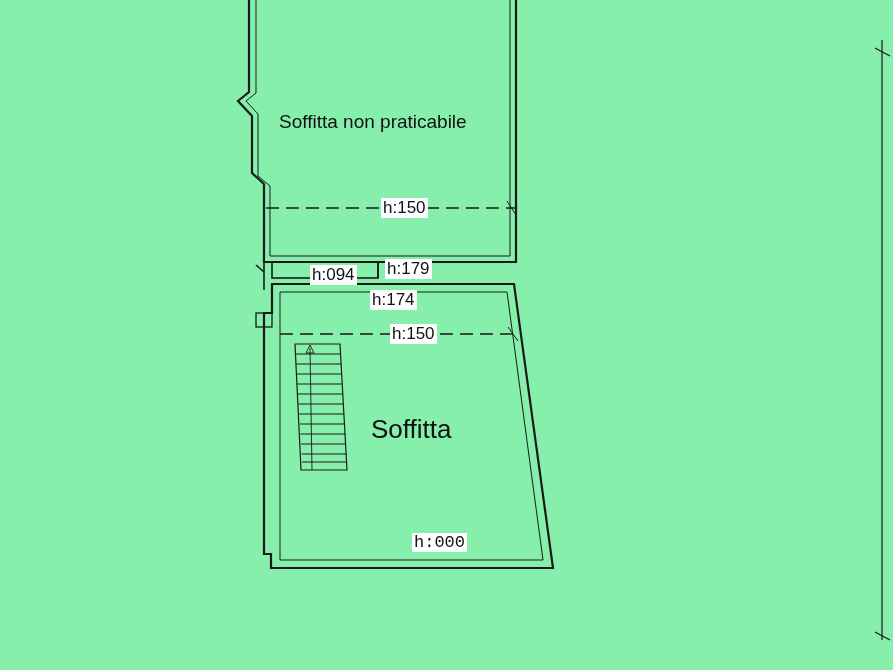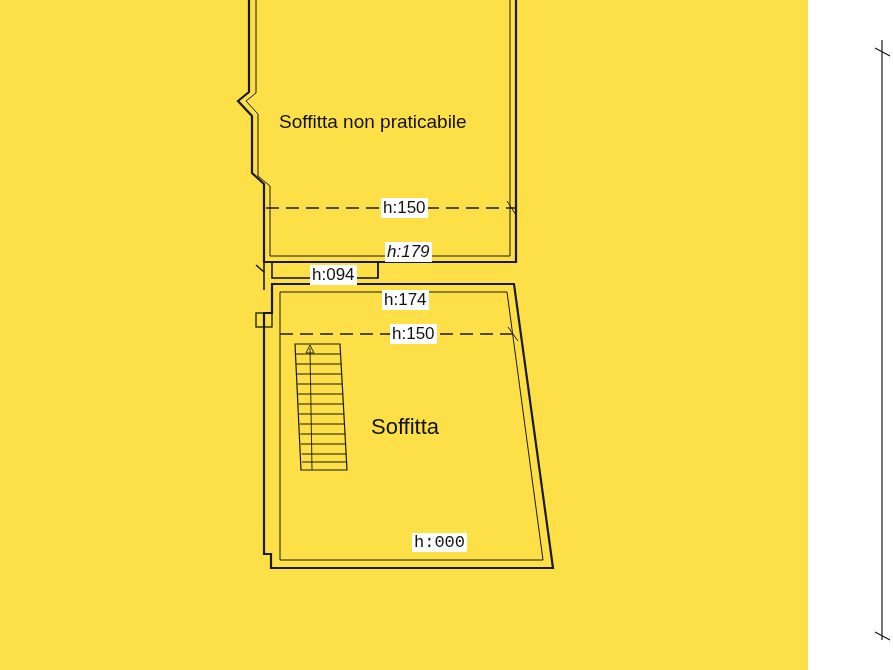--- a/index.html
+++ b/index.html
@@ -8,58 +8,58 @@
     background: #ffffff;
   }
   body {
     width: 893px;
     height: 670px;
     overflow: hidden;
     font-family: "Liberation Sans", sans-serif;
   }
   #plan-root {
     position: relative;
-    width: 808px;
+    width: 893px;
     height: 670px;
-    background: #fde047;
+    background: #86efac;
   }
   #plan-svg {
     position: absolute;
     left: 0;
     top: 0;
   }
   .room-label {
     position: absolute;
     font-family: "Liberation Sans", sans-serif;
     color: #111111;
     white-space: nowrap;
   }
   .label-attic-nonwalkable {
     font-size: 19px;
     left: 279px;
     top: 111px;
   }
   .label-attic {
-    font-size: 22px;
+    font-size: 26px;
     left: 371px;
     top: 414px;
   }
   .dim-label {
     position: absolute;
     font-family: "Liberation Sans", sans-serif;
     font-size: 17px;
     color: #111111;
     white-space: nowrap;
     background: #ffffff;
     padding: 0 2px;
   }
   .dim-h150-top   { left: 381px; top: 198px; }
-  .dim-h179       { left: 385px; top: 242px; font-style: italic; }
+  .dim-h179       { left: 385px; top: 259px; }
   .dim-h094       { left: 302px; top: 265px; margin-left: 8px; }
-  .dim-h174       { left: 382px; top: 290px; }
+  .dim-h174       { left: 370px; top: 290px; }
   .dim-h150-mid   { left: 390px; top: 324px; }
   .dim-h000       { left: 412px; top: 533px; font-family: Liberation Mono, monospace; }
 </style>
 </head>
 <body>
 
 <div id="plan-root">
 
   <svg id="plan-svg" width="893" height="670" viewBox="0 0 893 670">
 

